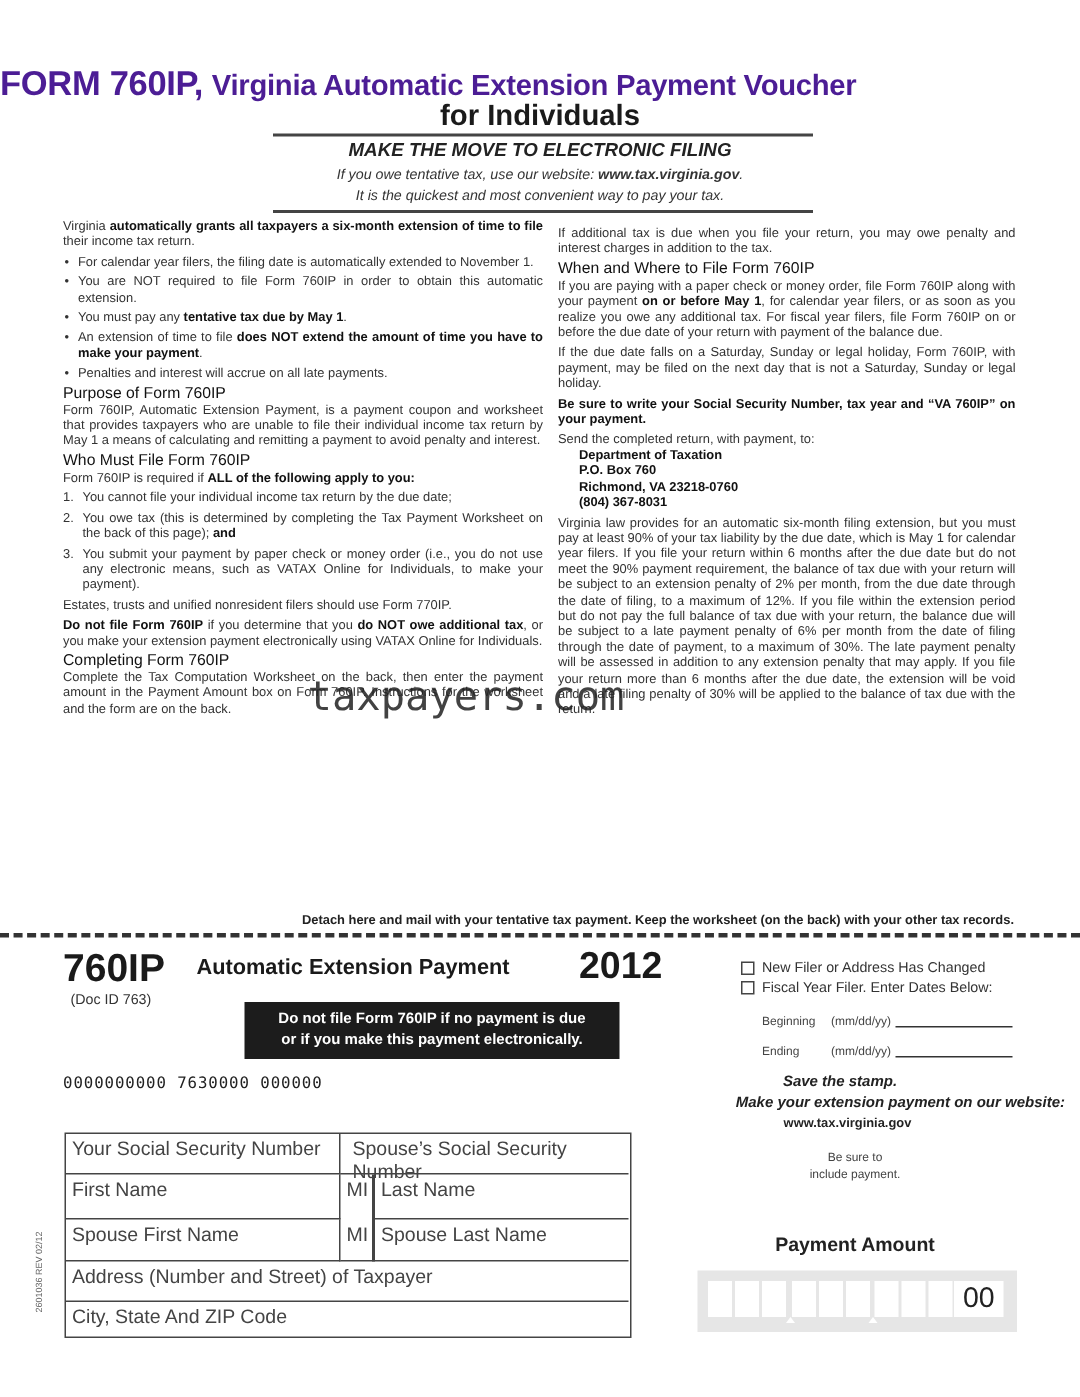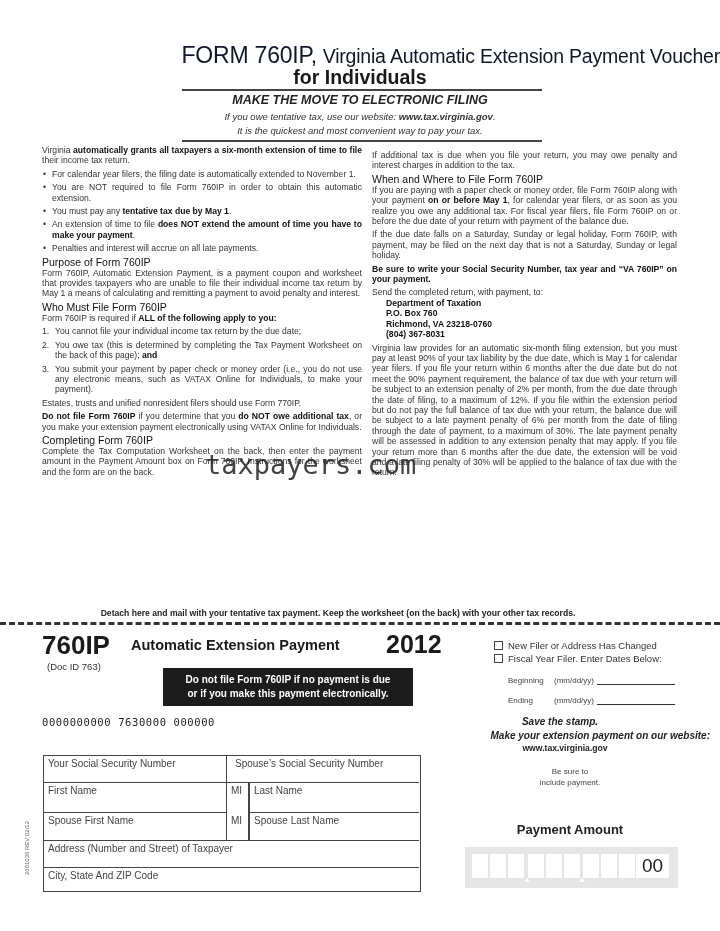--- a/index.html
+++ b/index.html
@@ -1,19 +1,19 @@
 <!DOCTYPE html>
 <html><head>
 <meta charset="utf-8">
 <style>
   * { box-sizing: border-box; margin: 0; padding: 0; }
   html, body { width: 720px; height: 931px; background: #ffffff; overflow: hidden; }
   body { position: relative; font-family: "Liberation Sans", sans-serif; color: #222; }
 
-  .title1 { position: absolute; top: 42px; left: 0; width: 720px; text-align: right; font-size: 21.5px; font-weight: normal; color: #0f172a; letter-spacing: -0.2px; }
+  .title1 { position: absolute; top: 42px; left: 0; width: 720px; text-align: left; font-size: 21.5px; font-weight: bold; color: #4c1d95; letter-spacing: -0.2px; }
   .title1 .big { font-size: 23px; }
   .title1 .rest { font-size: 19.5px; }
   .title2 { position: absolute; top: 66px; left: 0; width: 720px; text-align: center; font-size: 19.5px; font-weight: bold; color: #1a1a1a; }
   .rule { position: absolute; left: 182px; width: 360px; height: 2px; background: #444; }
   .make-move { position: absolute; top: 93px; left: 0; width: 720px; text-align: center; font-size: 12.5px; font-weight: bold; font-style: italic; color: #222; }
   .sub1, .sub2 { position: absolute; left: 0; width: 720px; text-align: center; font-size: 9.5px; font-style: italic; color: #333; }
   .sub1 { top: 111px; }
   .sub2 { top: 125px; }
 
   .col { position: absolute; font-size: 8.6px; line-height: 10.4px; color: #333; text-align: justify; }
@@ -25,42 +25,42 @@
   .col ul { list-style: none; }
   .col ul li { position: relative; padding-left: 10px; margin-bottom: 3px; }
   .col ul li::before { content: "•"; position: absolute; left: 1px; top: 0; }
   .col ol { list-style: none; }
   .col ol li { position: relative; padding-left: 13px; margin-bottom: 3px; }
   .col ol li .num { position: absolute; left: 0; top: 0; }
   .addr { padding-left: 14px; font-weight: bold; color: #111; margin-bottom: 3px; }
 
   .watermark { position: absolute; top: 449px; left: 205px; font-family: "DejaVu Sans Mono", monospace; font-size: 27px; color: #222; letter-spacing: 0px; opacity: 0.85; }
 
-  .detach { position: absolute; top: 608px; left: 0; width: 676px; text-align: center; font-size: 8.6px; font-weight: bold; color: #222; }
+  .detach { position: absolute; top: 608px; left: 0; width: 676px; text-align: right; font-size: 8.6px; font-weight: bold; color: #222; }
   .dash-line { position: absolute; top: 622px; left: 0; width: 720px; height: 3px; border-top: 3px dashed #333; }
 
   .formnum { position: absolute; top: 630px; left: 42px; font-size: 26px; font-weight: bold; color: #1a1a1a; }
   .docid { position: absolute; top: 661px; left: 47px; font-size: 9.5px; color: #333; }
   .voucher-title { position: absolute; top: 637px; left: 131px; font-size: 14.5px; font-weight: bold; color: #1a1a1a; }
   .year { position: absolute; top: 630px; left: 386px; font-size: 25px; font-weight: bold; color: #1a1a1a; }
   .notice { position: absolute; top: 668px; left: 127px; width: 250px; height: 38px; background: #1c1c1c; color: #fff; font-size: 10px; font-weight: bold; text-align: center; line-height: 14px; padding-top: 5px; margin-left: 36px; }
   .scanline { position: absolute; top: 716px; left: 42px; font-family: "DejaVu Sans Mono", monospace; font-size: 10.5px; letter-spacing: 0.6px; color: #222; }
 
   .check-row { position: absolute; left: 494px; font-size: 9.5px; color: #333; display: flex; align-items: center; }
   .check-row .box { width: 9px; height: 9px; border: 1px solid #444; margin-right: 5px; background: #fff; }
   .date-row { position: absolute; left: 508px; font-size: 8px; color: #444; display: flex; align-items: flex-end; }
   .date-row .lbl { width: 46px; }
   .date-row .line { width: 78px; border-bottom: 1px solid #333; margin-left: 3px; height: 8px; }
   .save-stamp { position: absolute; top: 716px; left: 480px; width: 160px; text-align: center; font-size: 10px; font-weight: bold; font-style: italic; color: #222; }
   .make-payment { position: absolute; top: 730px; left: 420px; width: 290px; text-align: right; font-size: 10px; font-weight: bold; font-style: italic; color: #222; }
   .website2 { position: absolute; top: 743px; left: 480px; width: 170px; text-align: center; font-size: 8.6px; font-weight: bold; color: #222; }
   .be-sure { position: absolute; top: 766px; left: 530px; width: 80px; text-align: center; font-size: 8px; line-height: 11px; color: #444; }
 
   .grid { position: absolute; top: 755px; left: 43px; width: 378px; height: 137px; border: 1.5px solid #444; }
-  .cell { position: absolute; border-color: #444; border-style: solid; border-width: 0; font-size: 10px; color: #444; padding: 2px 4px; }
+  .cell { position: absolute; border-color: #444; border-style: solid; border-width: 0; font-size: 13px; color: #444; padding: 2px 4px; }
   .rev { position: absolute; top: 875px; left: 24px; transform: rotate(-90deg); transform-origin: left top; font-size: 6px; color: #666; white-space: nowrap; }
 
   .pay-label { position: absolute; top: 822px; left: 460px; width: 220px; text-align: center; font-size: 13px; font-weight: bold; color: #222; }
   .pay-box { position: absolute; top: 847px; left: 465px; width: 213px; height: 41px; background: #e6e6e6; }
   .pay-cell { position: absolute; top: 7px; width: 16px; height: 24px; background: #fff; }
   .pay-cents { position: absolute; top: 7px; left: 171px; width: 33px; height: 24px; background: #fff; font-size: 19px; color: #222; text-align: center; line-height: 24px; }
   .tick { position: absolute; top: 31px; width: 0; height: 0; border-left: 3px solid transparent; border-right: 3px solid transparent; border-bottom: 4px solid #fff; }
 </style>
 </head>
 <body>

